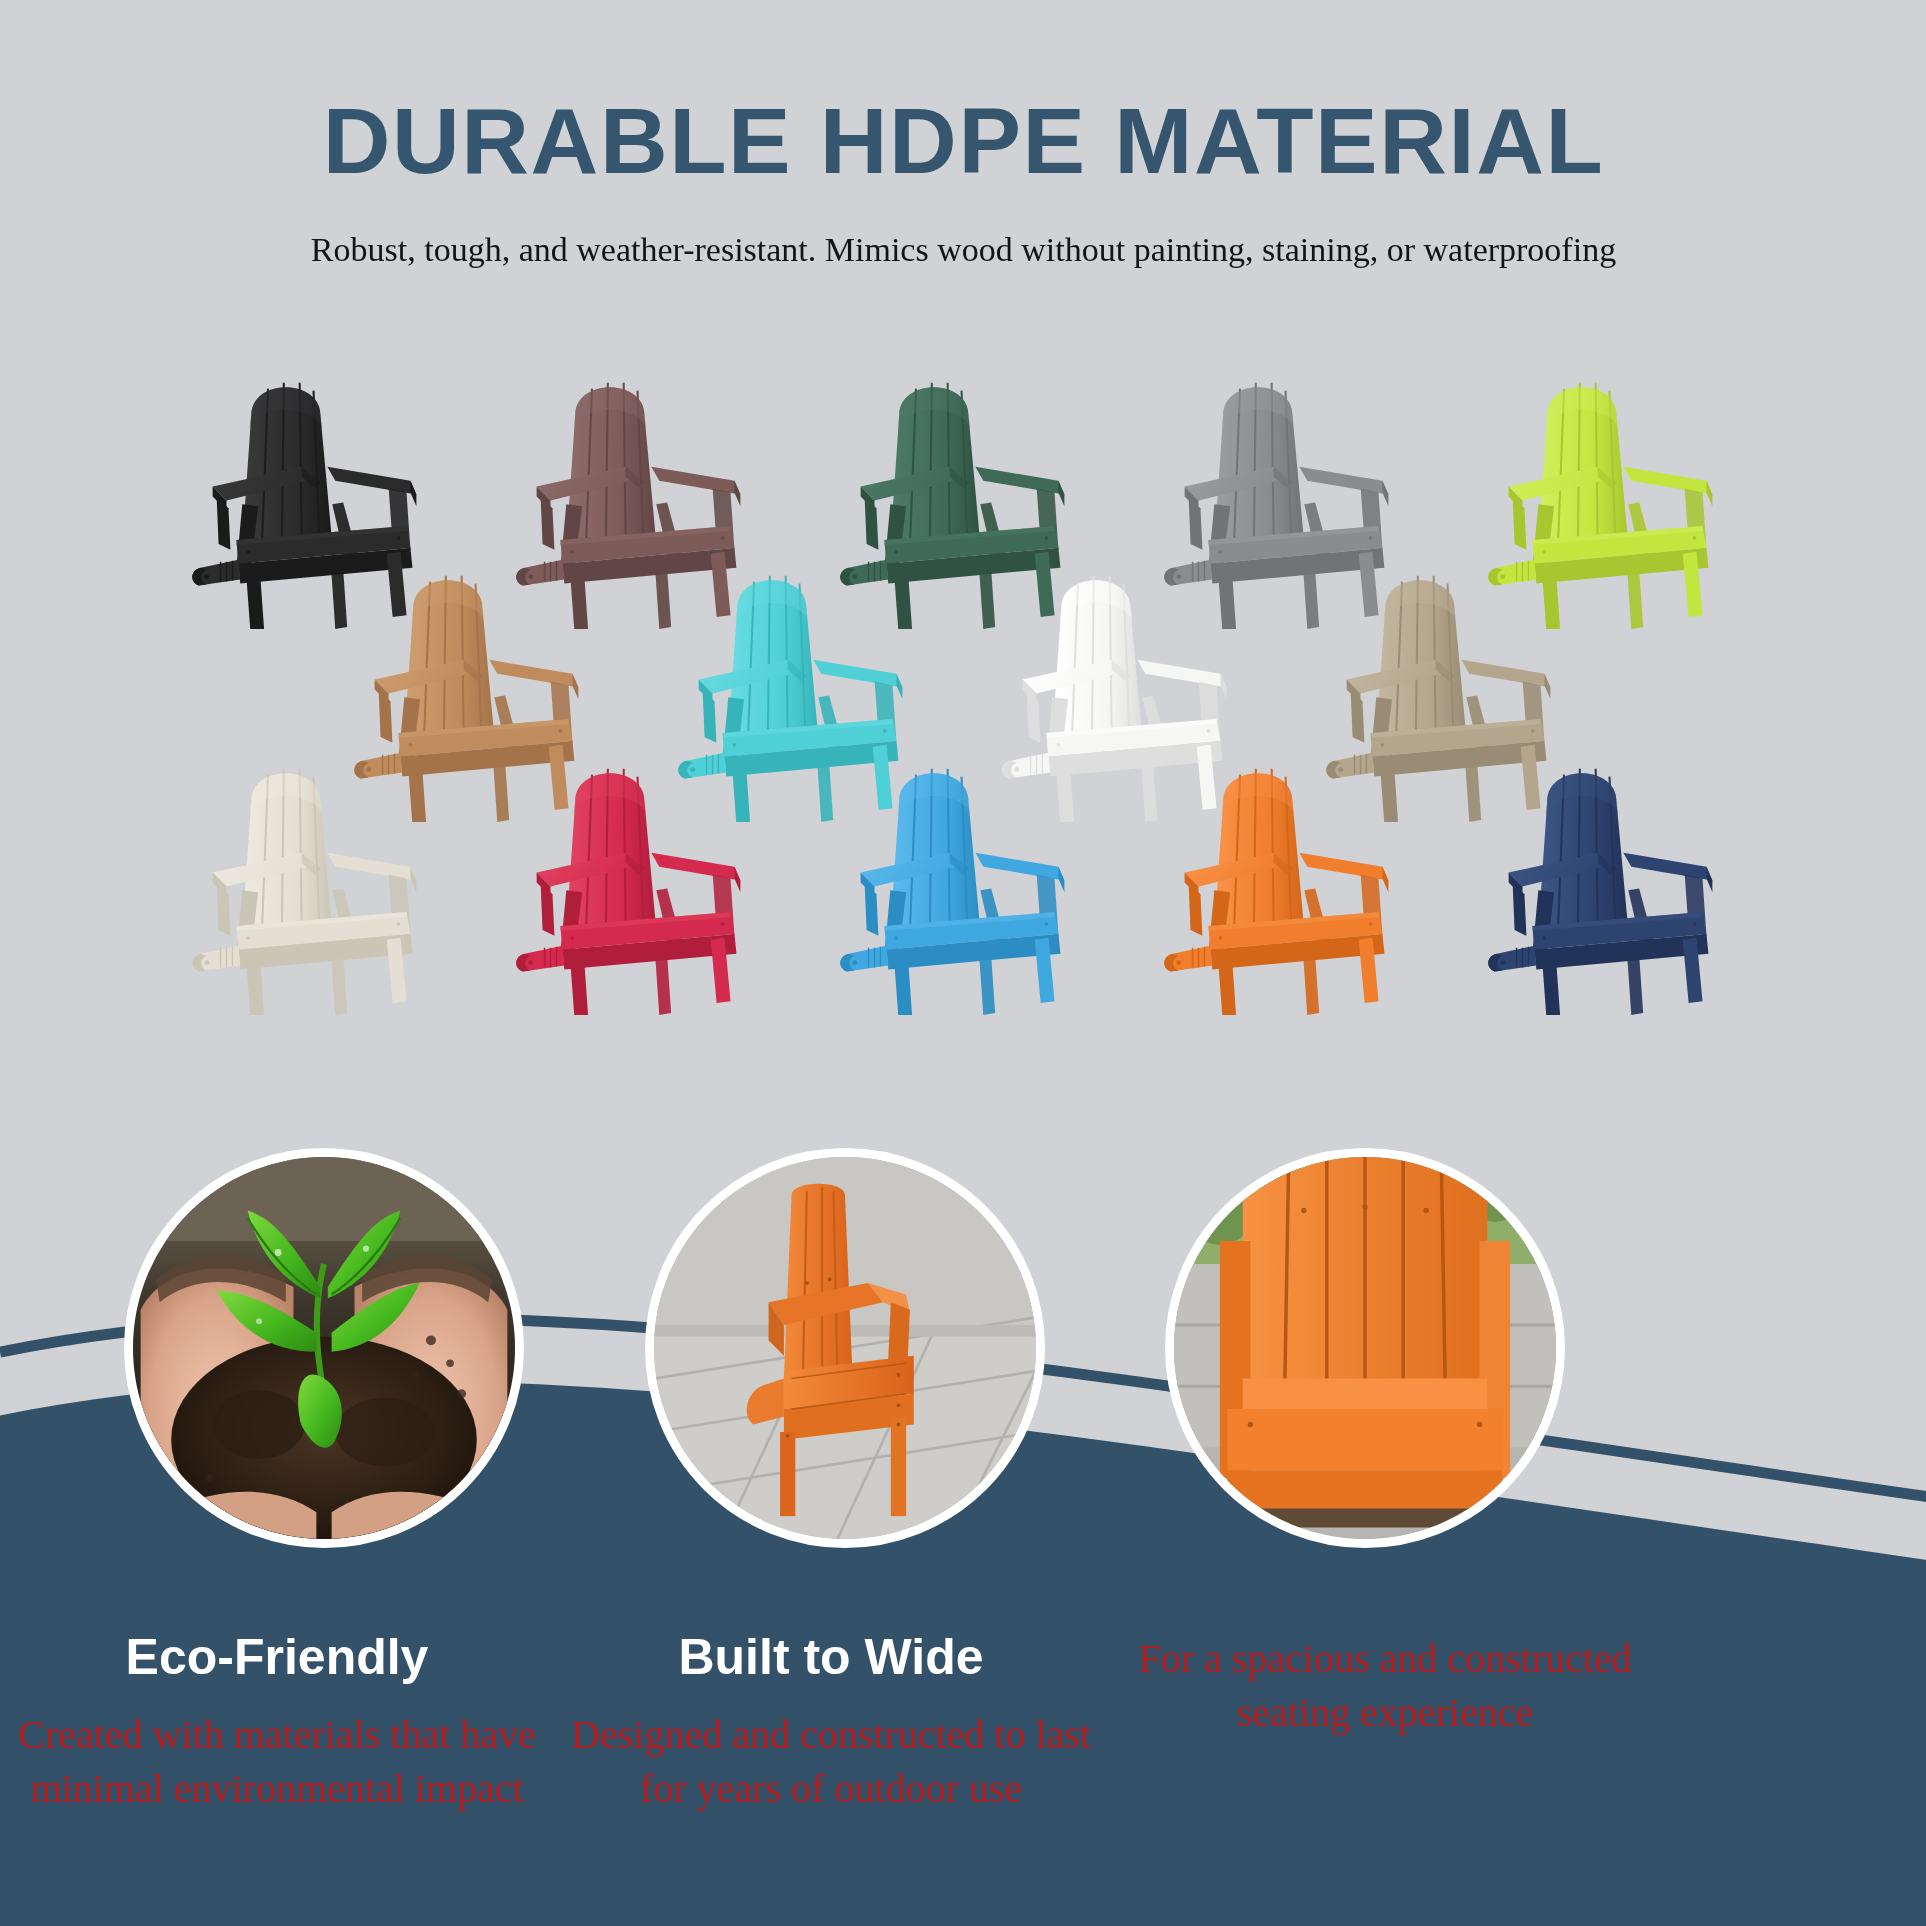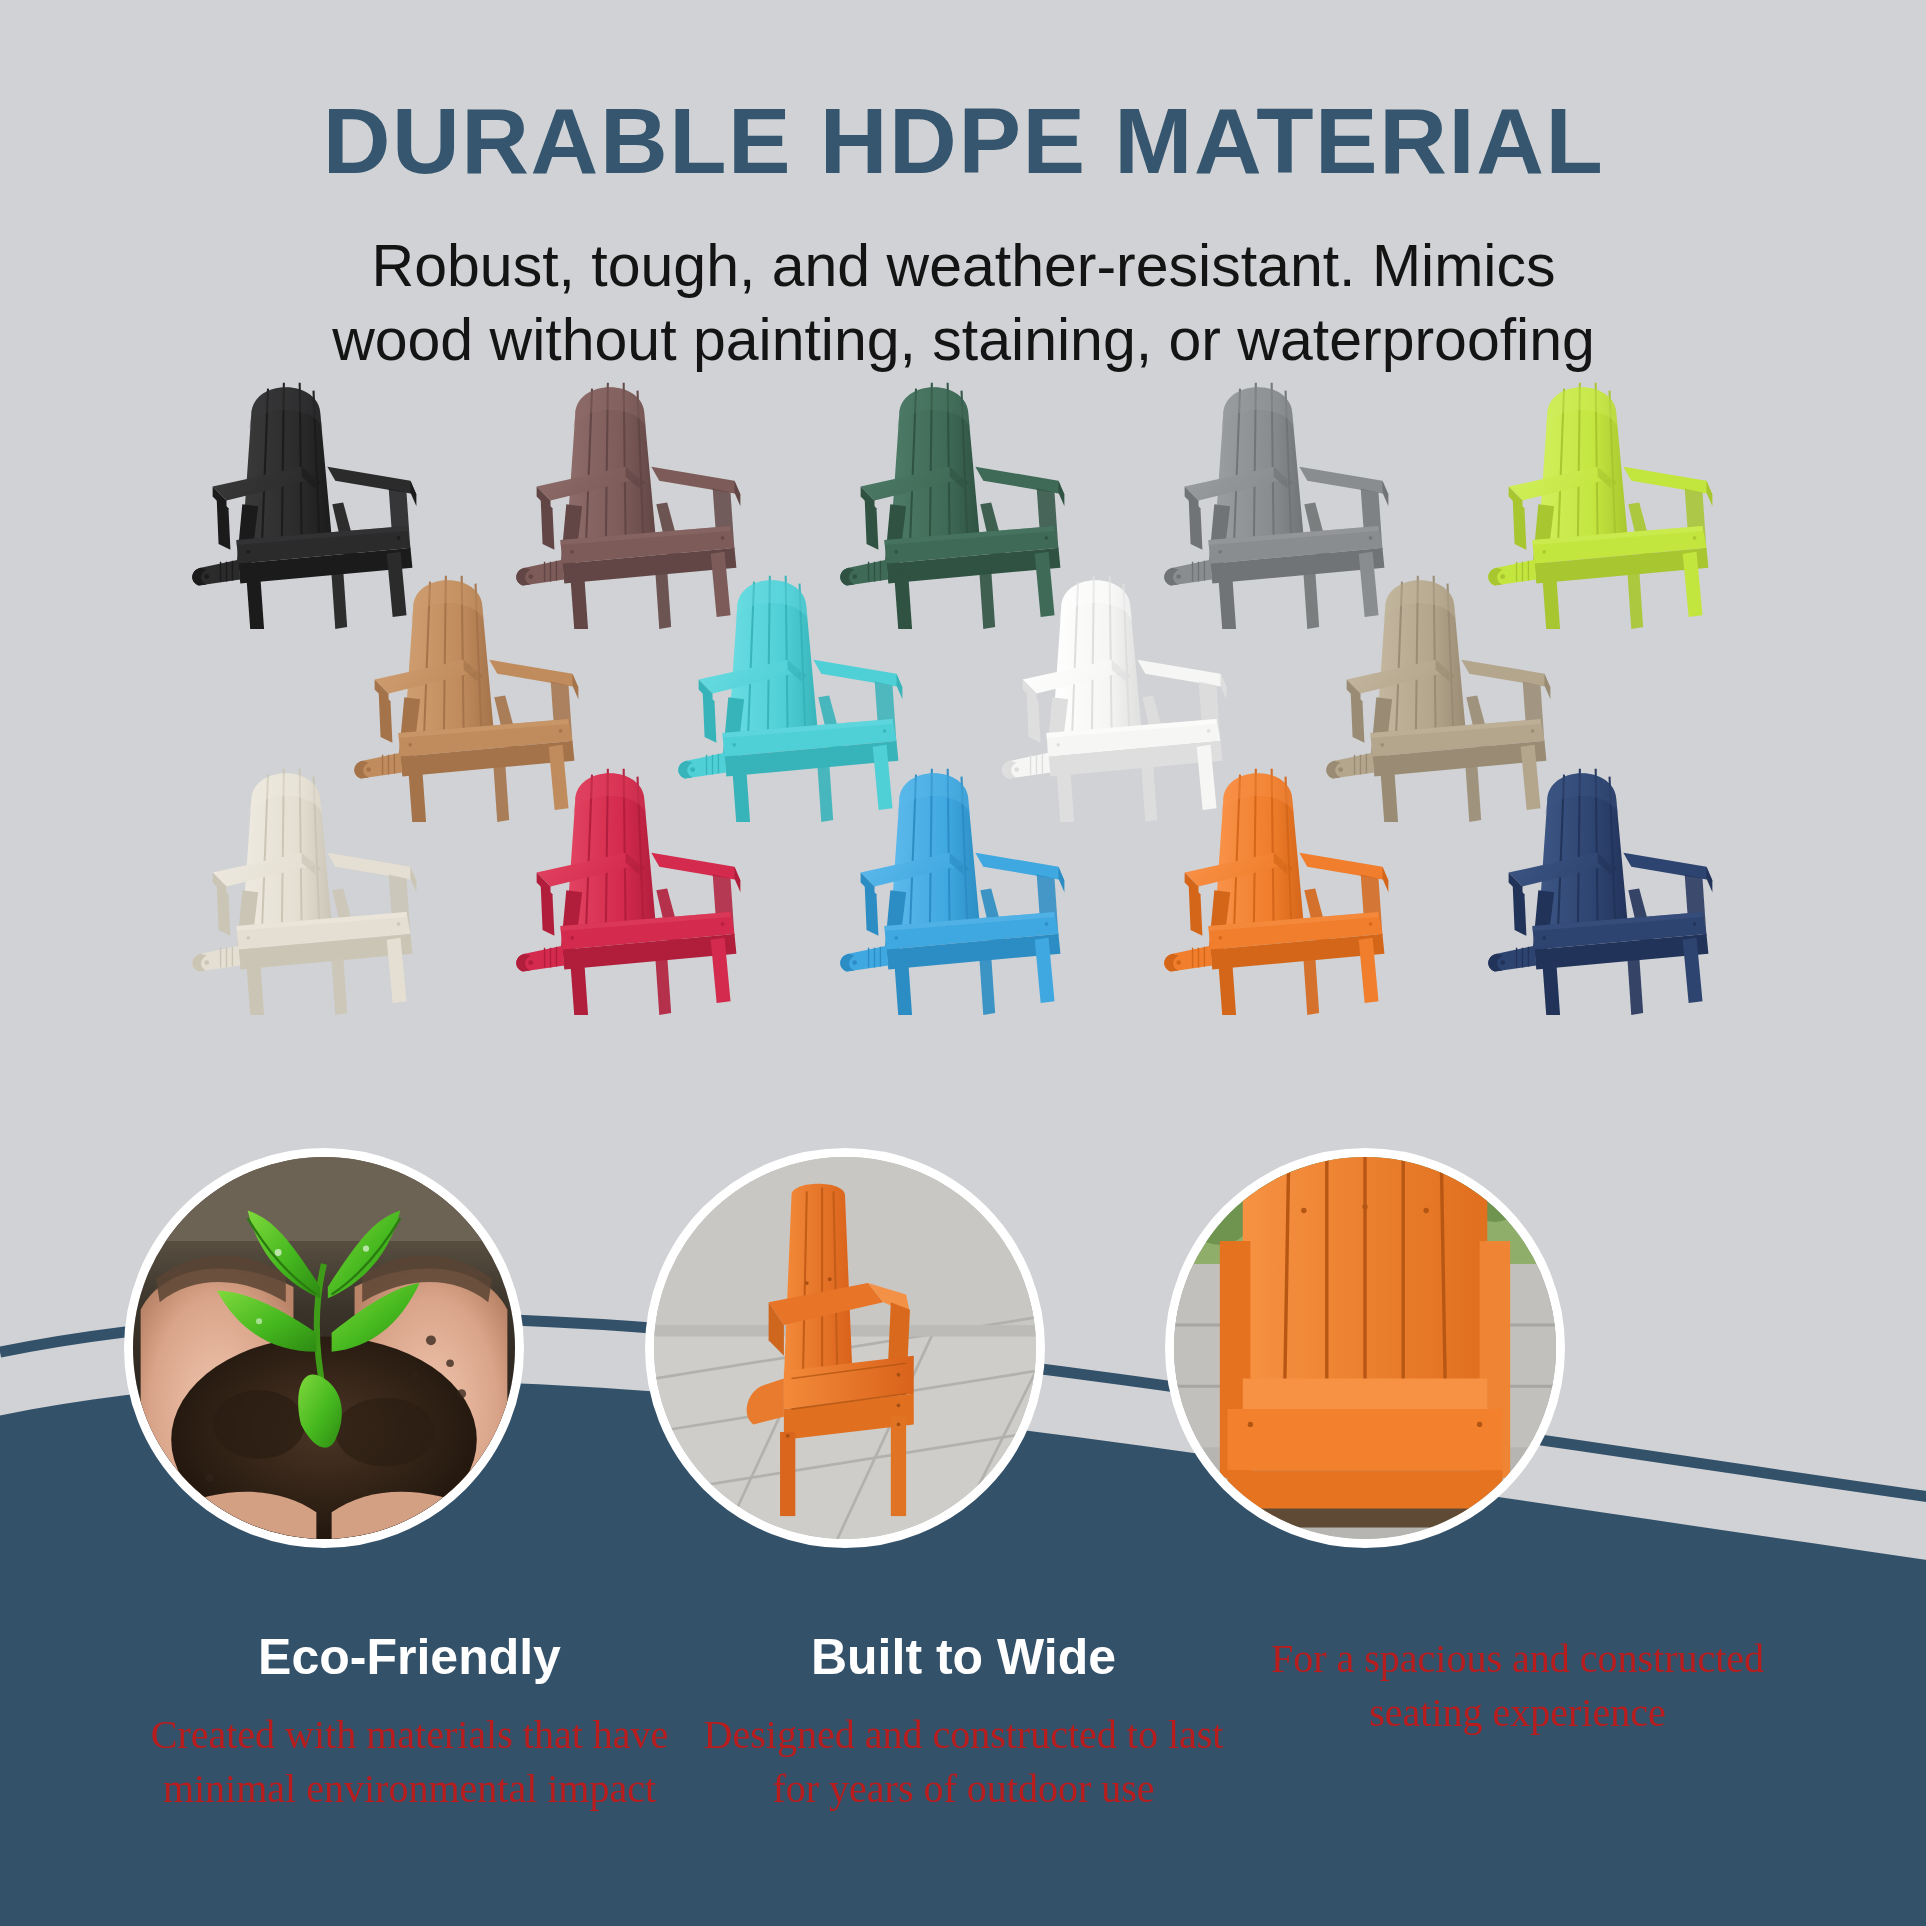--- a/index.html
+++ b/index.html
@@ -18,22 +18,22 @@
     font-family:"Liberation Sans", sans-serif;
     font-weight:700;
     font-size:92px;
     letter-spacing:1.5px;
     color:#35566e;
     line-height:1;
     padding-top:95px;
     transform:scaleX(1.02);
   }
   .subtitle {
-    font-family:Liberation Sans, sans-serif;
-    font-size:59px;
+    font-family:Liberation Serif, serif;
+    font-size:34px;
     color:#141414;
     line-height:1.26;
     padding-top:42px;
     width:1307px;
     margin:0 auto;
   }
 
   
   .chairs { position:absolute; top:356px; left:0; width:1927px; height:891px; }
   .chair-row { position:absolute; width:1927px; display:flex; justify-content:center; }
@@ -54,21 +54,21 @@
     border:9px solid #ffffff; overflow:hidden; background:#b9b9b9;
   }
   .c1 { left:124px; }
   .c2 { left:645px; }
   .c3 { left:1165px; }
   .circle svg { display:block; width:100%; height:100%; }
 
   
   .features {
     position:absolute; left:0; top:1632px; width:1927px;
-    display:flex; justify-content:center; gap:0px;
+    display:flex; justify-content:flex-start; gap:0px;
   }
   .feature { width:554px; text-align:center; padding:0 14px; }
   .feature-title {
     font-family:"Liberation Sans", sans-serif;
     font-weight:700; font-size:50px; color:#ffffff; line-height:1;
     margin-bottom:26px;
   }
   .feature-desc {
     font-family:"Liberation Serif", serif;
     font-size:40px; color:#b91c1c; line-height:1.34;

